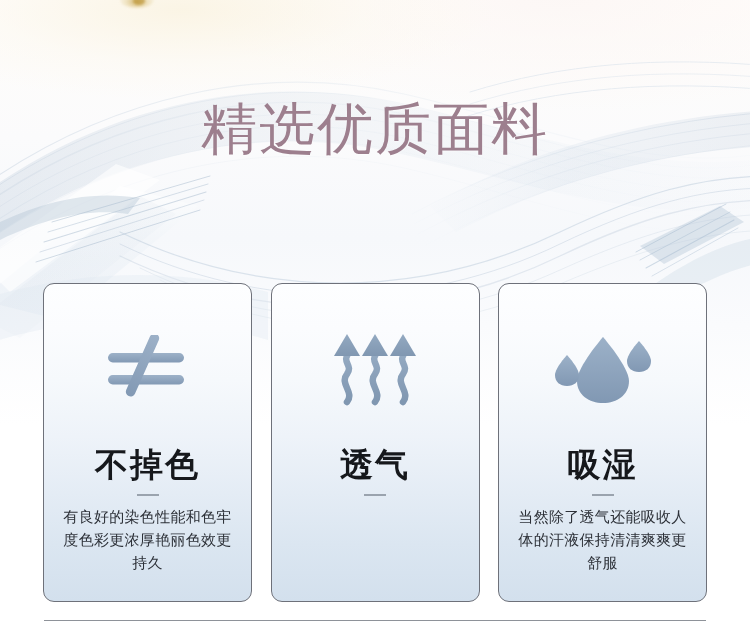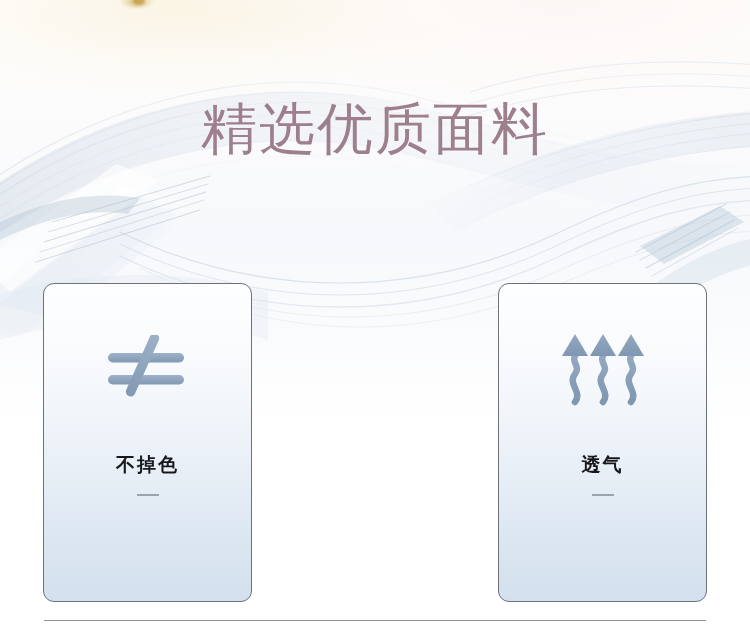--- a/index.html
+++ b/index.html
@@ -121,21 +121,21 @@
   .icon-wrap {
     height: 170px;
     display: flex;
     align-items: center;
     justify-content: center;
     width: 100%;
   }
 
   .card-heading {
     font-family: "Liberation Serif", "DejaVu Serif", serif;
-    font-size: 19px;
+    font-size: 33px;
     line-height: 30px;
     color: #16181c;
     font-weight: 700;
     letter-spacing: 2px;
     margin-top: -4px;
   }
 
   .divider {
     width: 22px;
     height: 2px;
@@ -274,20 +274,21 @@
               <stop offset="100%" stop-color="#8299b4"></stop>
             </linearGradient>
           </defs>
           <rect x="6" y="18" width="76" height="9.5" rx="4.75" fill="url(#iconGrad1)"></rect>
           <rect x="6" y="40" width="76" height="9.5" rx="4.75" fill="url(#iconGrad1)"></rect>
           <rect x="-6.5" y="-4.75" width="9.5" height="68" rx="4.75" fill="url(#iconGrad1)" transform="translate(54 4) rotate(24)"></rect>
         </svg>
       </div>
       <div class="card-heading">不掉色</div>
       <div class="divider"></div>
+      <div class="card-desc">有良好的染色性能和色牢度色彩更浓厚艳丽色效更持久</div>
     </div>
 
     <div class="card">
       <div class="icon-wrap">
         <svg class="icon-svg" width="92" height="74" viewBox="0 0 92 74">
           <defs>
             <linearGradient id="iconGrad2" x1="0" y1="0" x2="0" y2="1">
               <stop offset="0%" stop-color="#93a9c1"></stop>
               <stop offset="100%" stop-color="#8097b1"></stop>
             </linearGradient>
@@ -301,18 +302,39 @@
             <path d="M18,2 L31,24 L5,24 Z"></path>
             <path d="M46,2 L59,24 L33,24 Z"></path>
             <path d="M74,2 L87,24 L61,24 Z"></path>
           </g>
         </svg>
       </div>
       <div class="card-heading">透气</div>
       <div class="divider"></div>
     </div>
 
+    <div class="card">
+      <div class="icon-wrap">
+        <svg class="icon-svg" width="96" height="72" viewBox="0 0 96 72">
+          <defs>
+            <linearGradient id="iconGrad3" x1="0" y1="0" x2="0" y2="1">
+              <stop offset="0%" stop-color="#9cb1c8"></stop>
+              <stop offset="100%" stop-color="#8198b3"></stop>
+            </linearGradient>
+          </defs>
+
+          <path d="M48,4 C48,4 74,34 74,48 C74,62 62,70 48,70 C34,70 22,62 22,48 C22,34 48,4 48,4 Z" fill="url(#iconGrad3)"></path>
+
+          <path d="M12,22 C12,22 24,35 24,42 C24,49 19,53 12,53 C5,53 0,49 0,42 C0,35 12,22 12,22 Z" fill="url(#iconGrad3)"></path>
+
+          <path d="M84,8 C84,8 96,21 96,28 C96,35 91,39 84,39 C77,39 72,35 72,28 C72,21 84,8 84,8 Z" fill="url(#iconGrad3)"></path>
+        </svg>
+      </div>
+      <div class="card-heading">吸湿</div>
+      <div class="divider"></div>
+      <div class="card-desc">当然除了透气还能吸收人体的汗液保持清清爽爽更舒服</div>
+    </div>
 
   </div>
 
   <div class="bottom-rule"></div>
 
 </div>
 
 </body></html>

